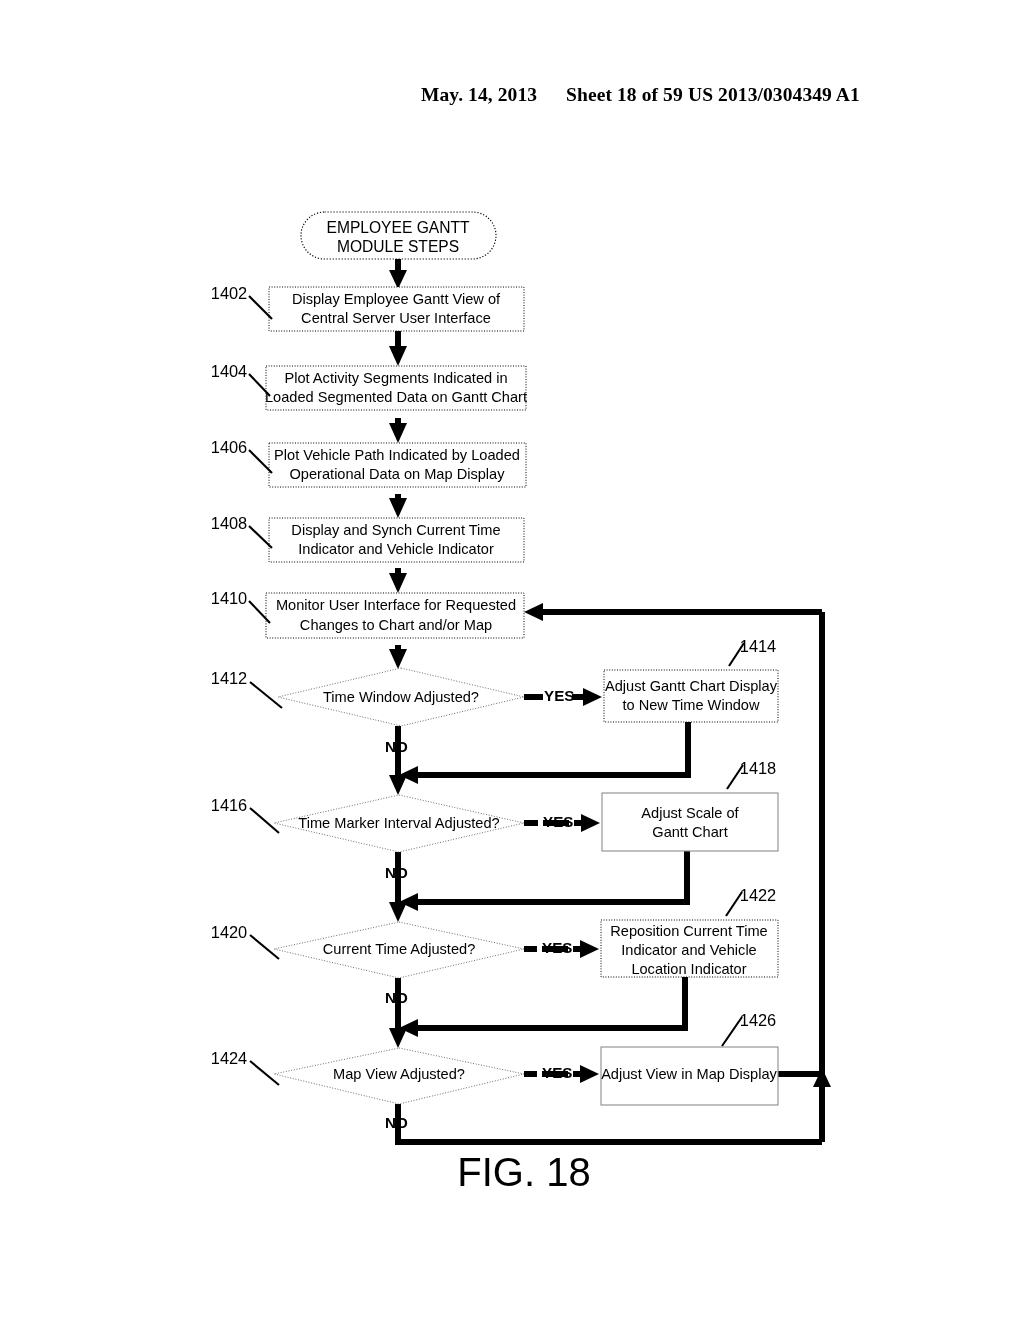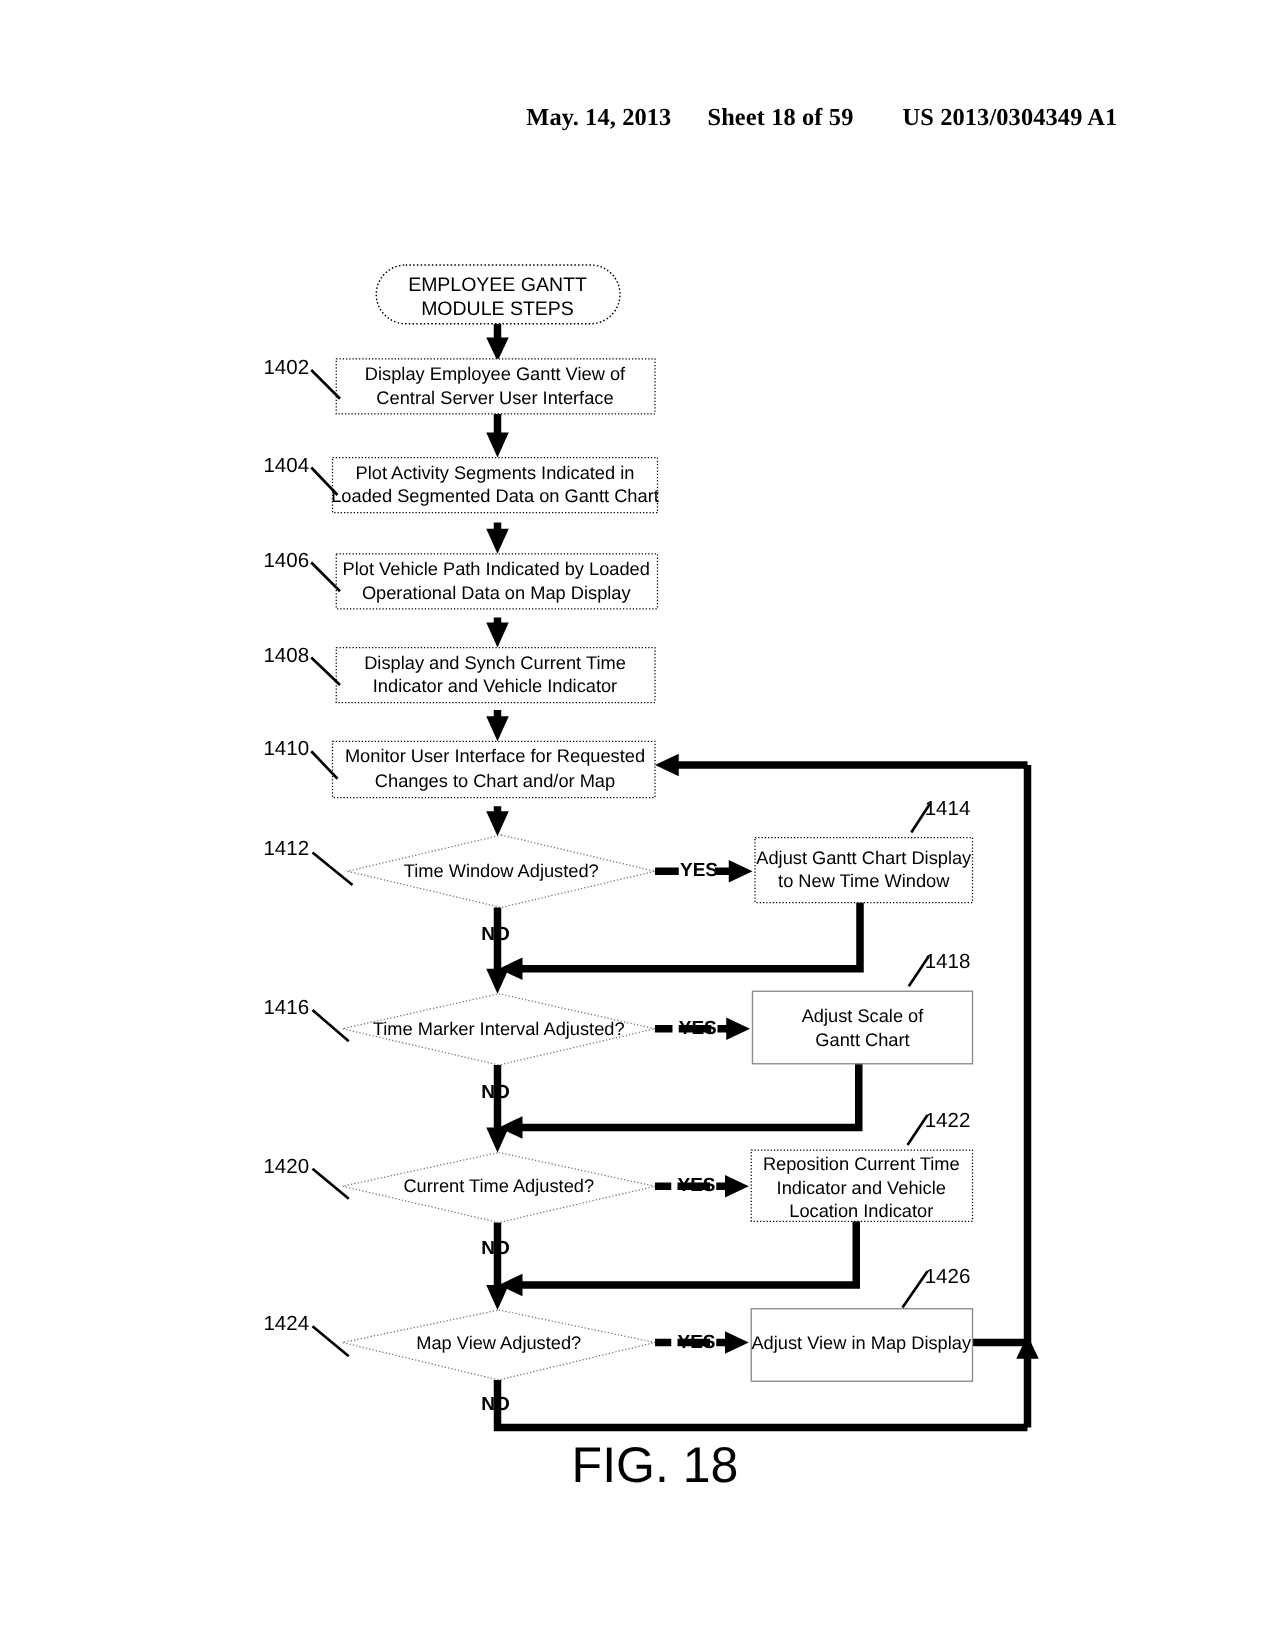--- a/index.html
+++ b/index.html
@@ -27,21 +27,21 @@
     align-items: baseline;
     font-family: "Liberation Serif", serif;
     font-weight: bold;
     font-size: 19.5px;
     letter-spacing: 0.1px;
     white-space: nowrap;
   }
   #patent-header .h-pub   { position: absolute; left: 128px; }
   #patent-header .h-date  { position: absolute; left: 421px; }
   #patent-header .h-sheet { position: absolute; left: 546px; margin-left: 20px; }
-  #patent-header .h-num   { position: absolute; left: 722px; }
+  #patent-header .h-num   { position: absolute; left: 688px; }
 
   
   #figure-wrap {
     position: absolute;
     left: 16px;
     top: 0;
     width: 1024px;
     height: 1320px;
   }
   svg#flowchart {

